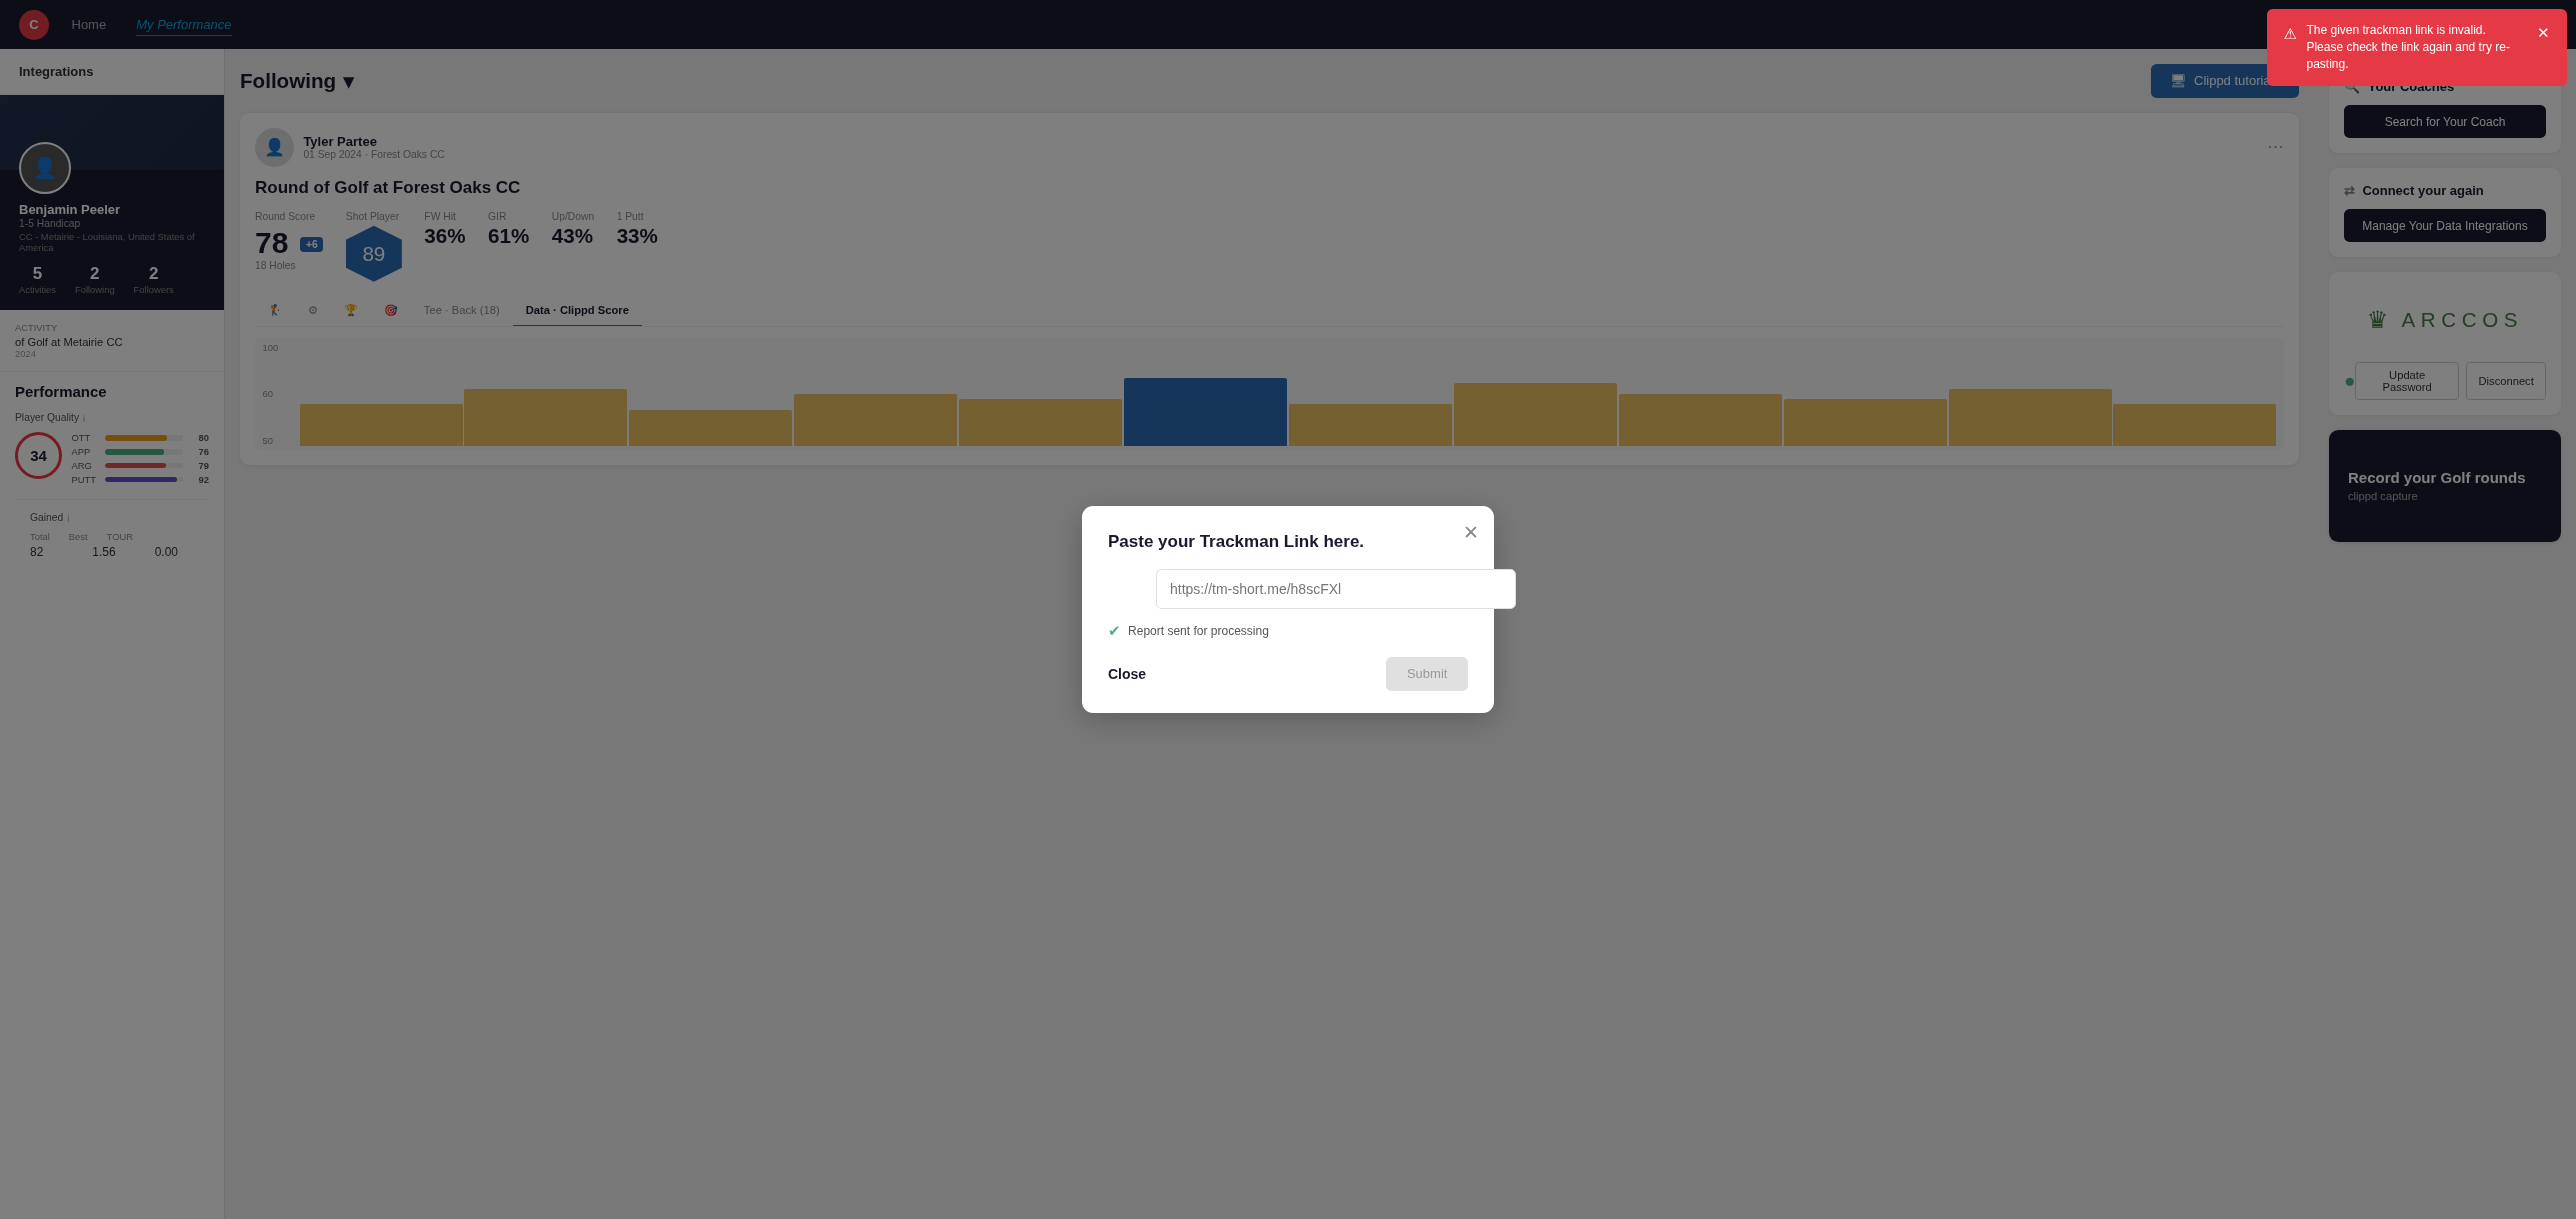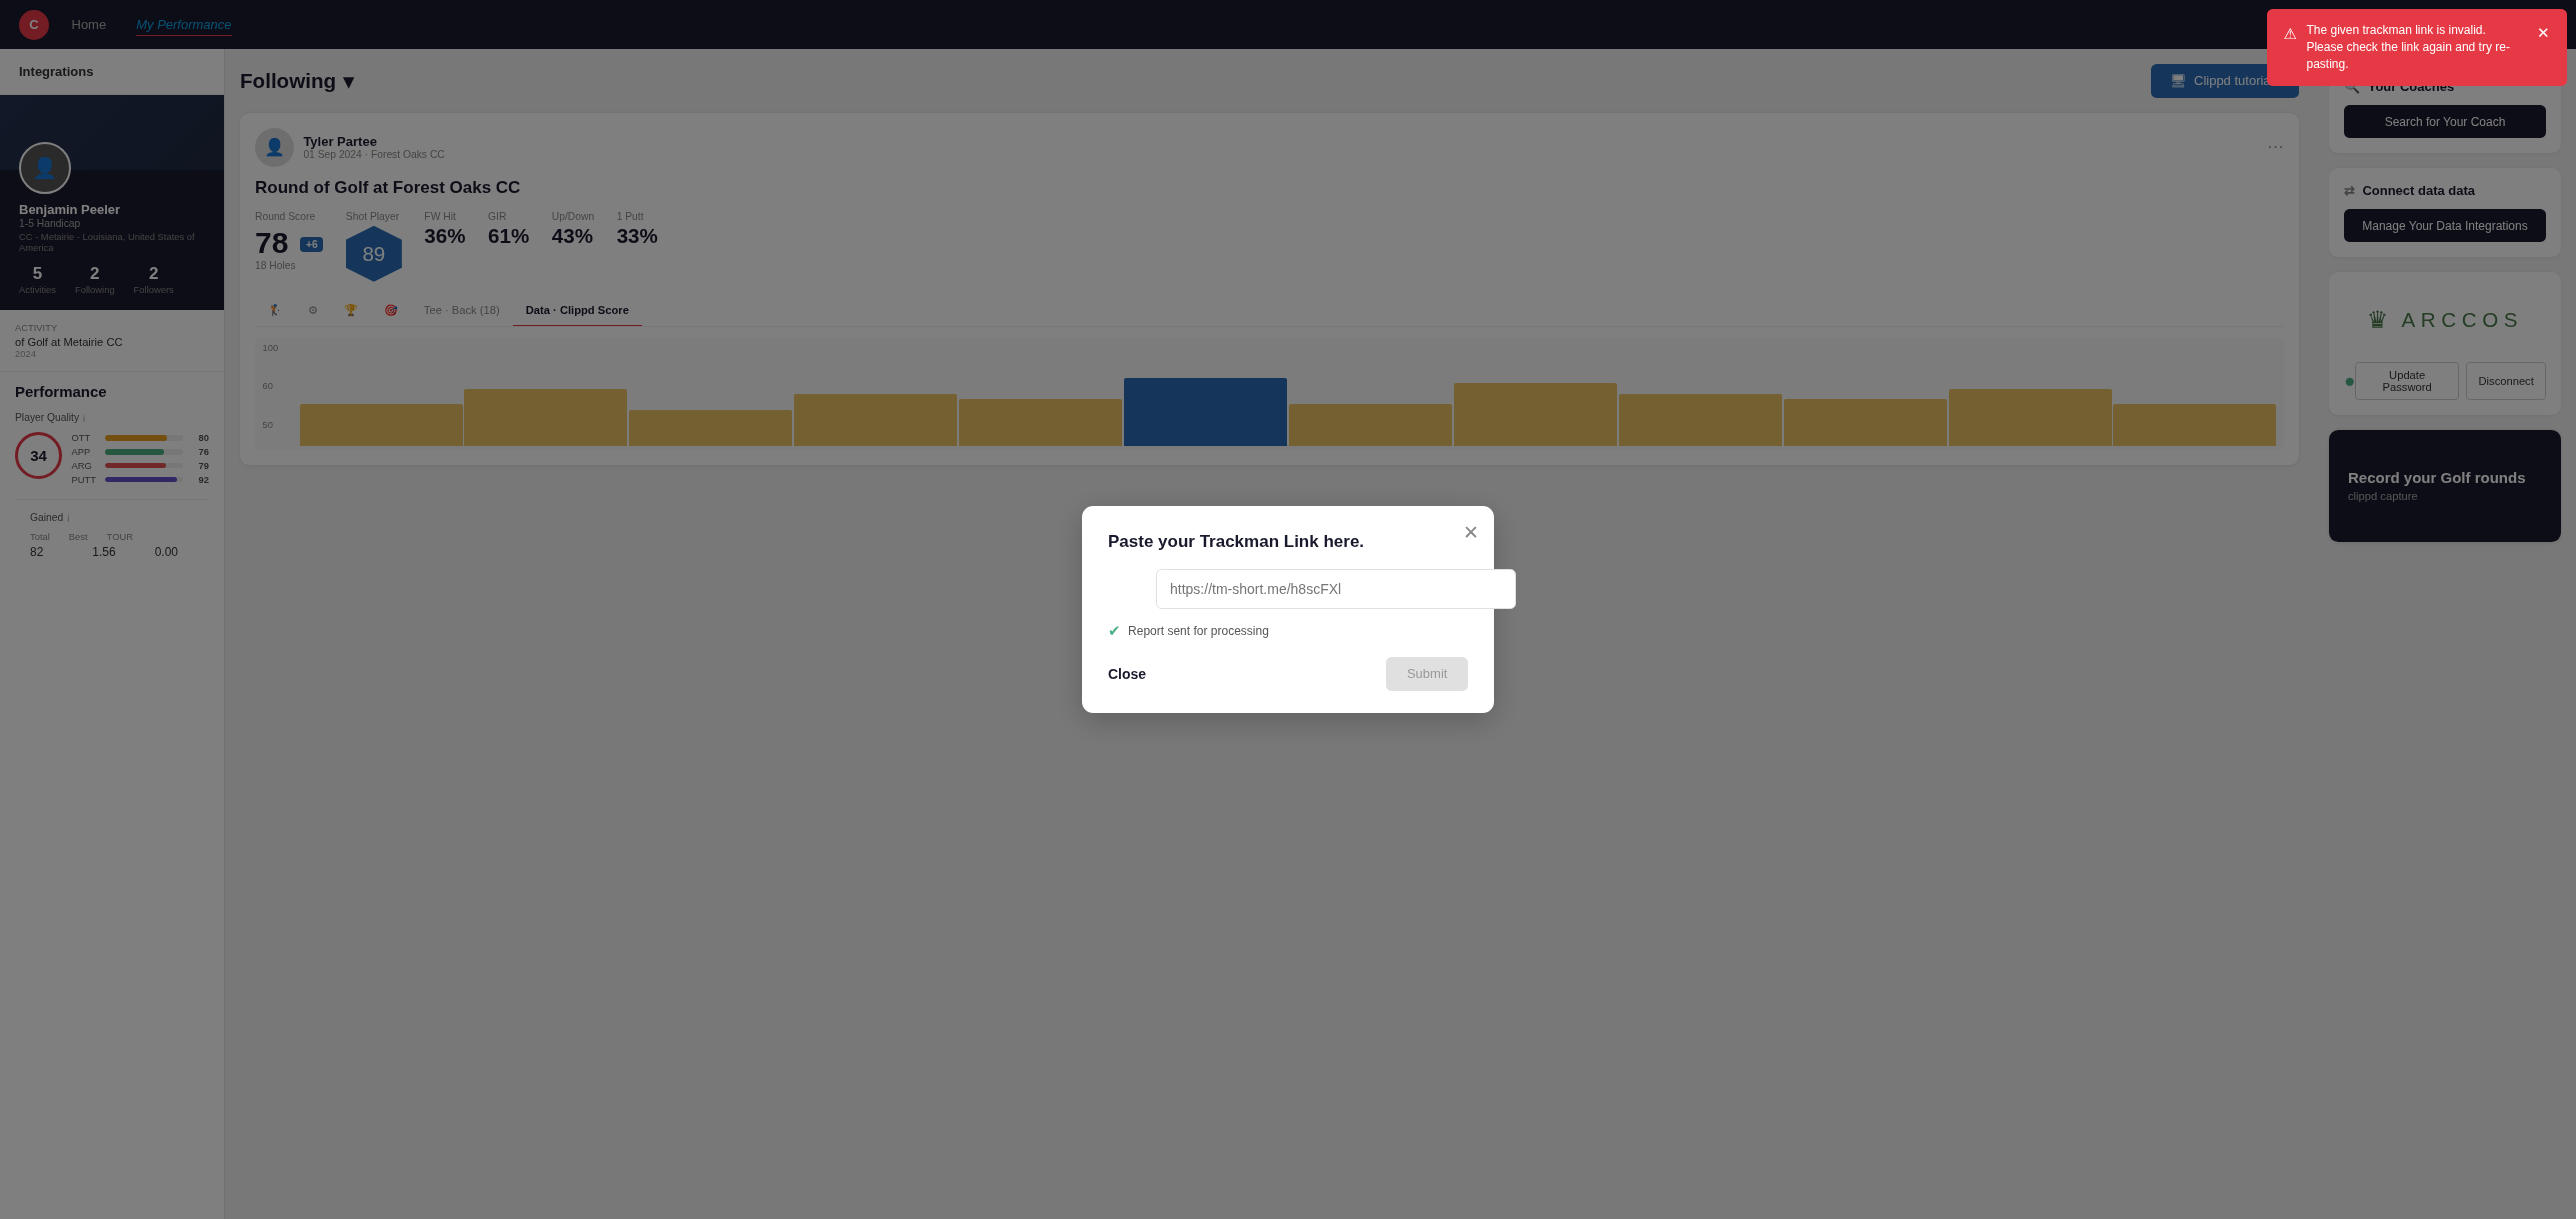--- a/index.html
+++ b/index.html
@@ -188,21 +188,21 @@
       border-bottom: 1.9px solid transparent;
     }
     .feed-tab.active { color: #1a1a2e; border-bottom-color: #e63946; font-weight: 600; }
 
     
     .chart-placeholder {
       height: 112px; background: #f8f8f8; border-radius: 5.6px;
       display: flex; align-items: center; justify-content: center;
       color: #ccc; position: relative; overflow: hidden;
     }
-    .chart-y-labels { position: absolute; left: 7.5px; top: 0; bottom: 16px; display: flex; flex-direction: column; justify-content: space-between; font-size: 9.4px; color: #888; padding: 3.7px 0; }
+    .chart-y-labels { position: absolute; left: 7.5px; top: 0; bottom: 0; display: flex; flex-direction: column; justify-content: space-between; font-size: 9.4px; color: #888; padding: 3.7px 0; }
     .chart-bar-area { position: absolute; left: 37px; right: 0; top: 0; bottom: 0; display: flex; align-items: flex-end; gap: 1.9px; padding: 3.7px 7.5px; }
     .chart-bar { background: #e8c060; flex: 1; border-radius: 1.9px 1.9px 0 0; }
     .chart-bar.highlight { background: #2a6db5; }
 
     
     .right-panel {
       width: 262px; flex-shrink: 0; overflow-y: auto; padding: 15px;
       background: #f0f0f0;
     }
     .right-card {
@@ -520,21 +520,21 @@
       <div class="right-card-title">
         <span class="icon">🔍</span>
         <span>Your Coaches</span>
       </div>
       <button class="dark-btn">Search for Your Coach</button>
     </div>
 
     <div class="right-card">
       <div class="right-card-title">
         <span class="icon">⇄</span>
-        <span>Connect data data</span>
+        <span>Connect your again</span>
       </div>
       <button class="dark-btn">Manage Your Data Integrations</button>
     </div>
 
     <div class="right-card">
       <div class="arccos-logo">
         <span class="arccos-crown">♛</span>
         <span>ARCCOS</span>
       </div>
       <div class="arccos-connected">

